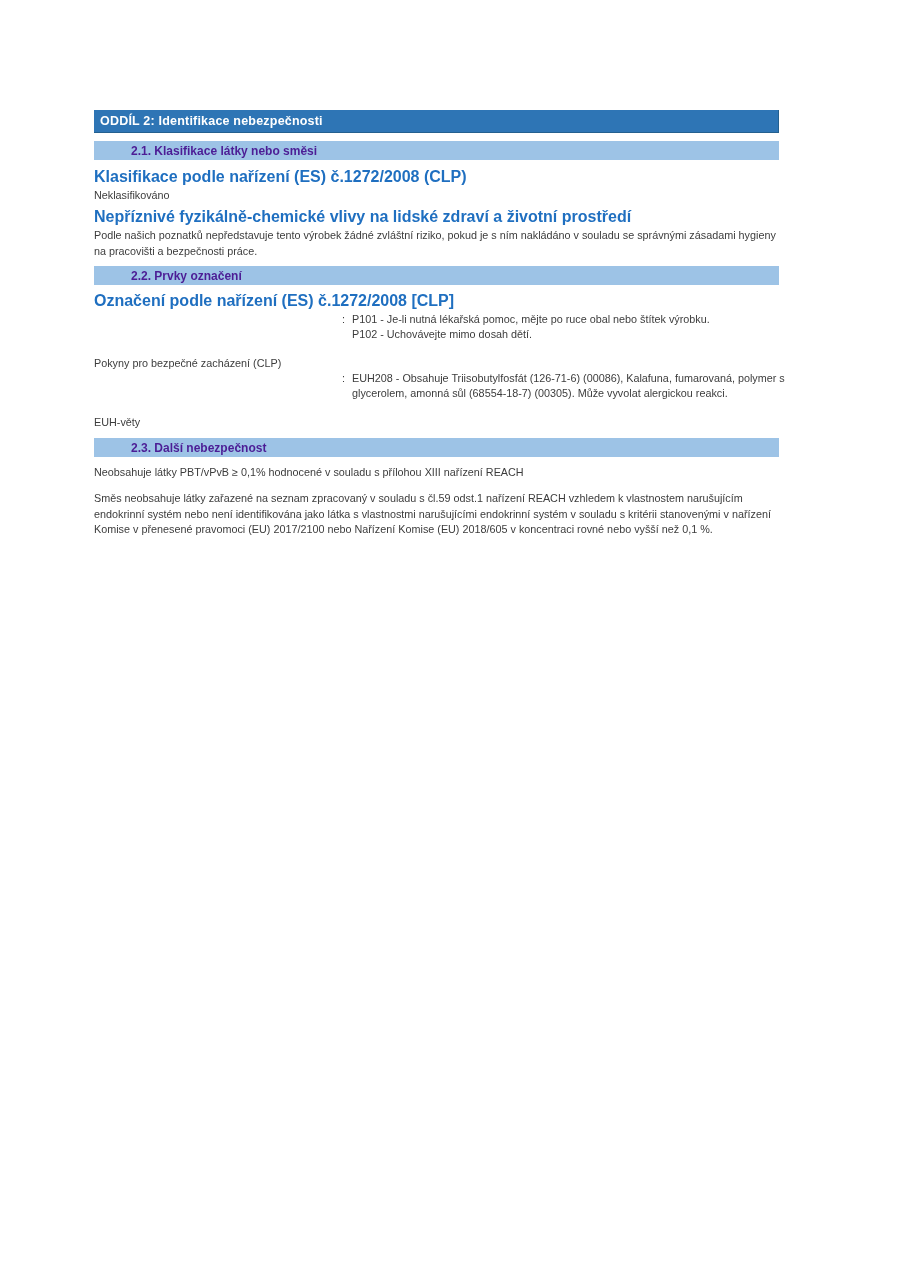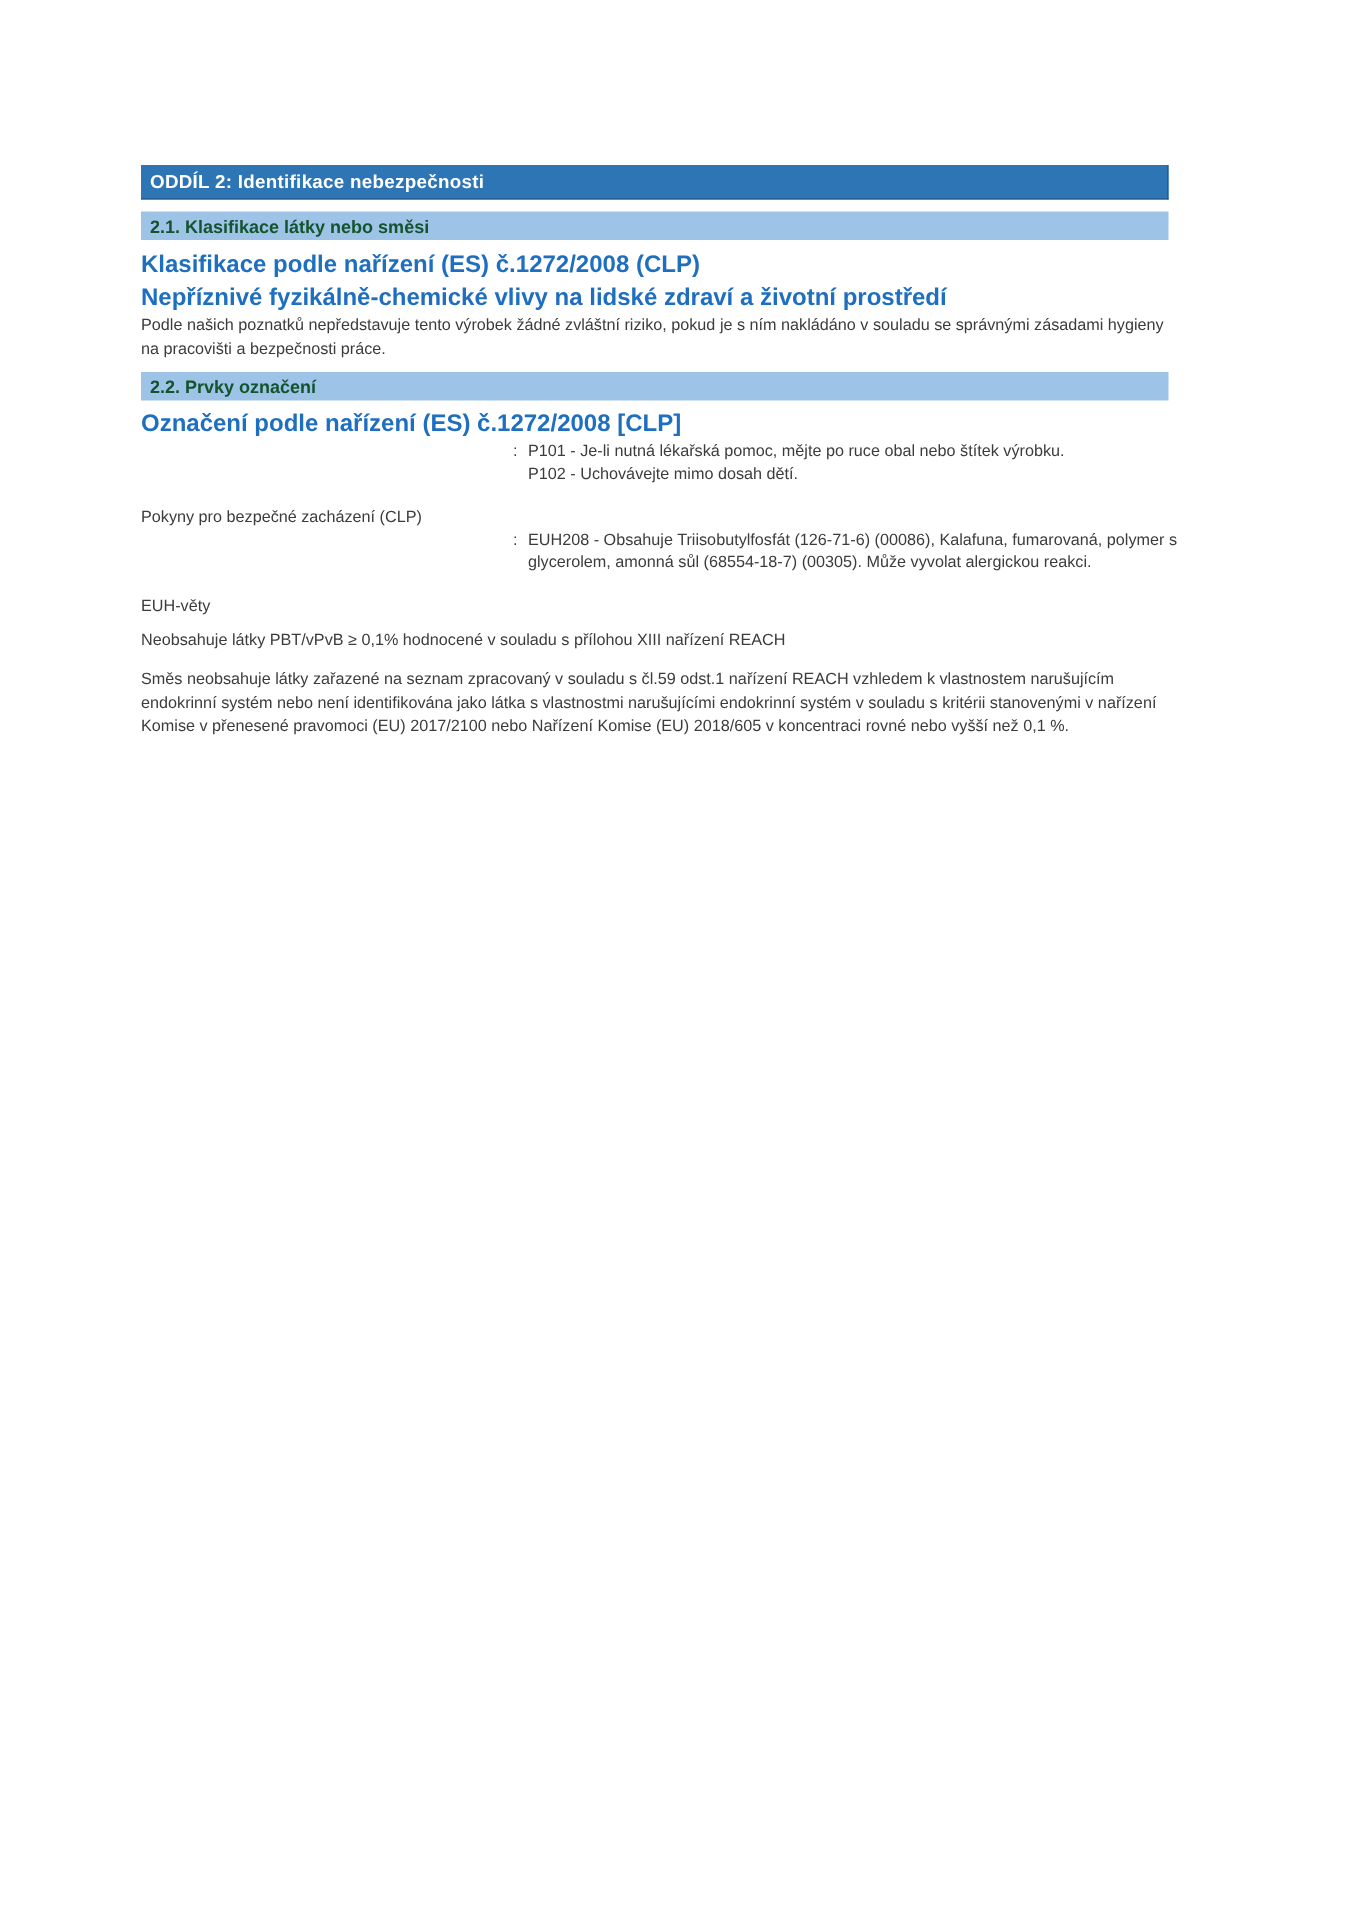--- a/index.html
+++ b/index.html
@@ -39,23 +39,24 @@
   }
   .sub-bar {
     height: 19px;
     background: #9dc3e6;
     box-sizing: border-box;
     display: flex;
     align-items: center;
     padding-left: 6px;
   }
   .sub-bar .t {
-    color: #14532d;
+    color: #4c1d95;
     font-size: 12px;
     font-weight: bold;
+    margin-left: 31px;
   }
   .blue-heading {
     color: #1f6fc0;
     font-size: 16px;
     font-weight: bold;
     line-height: 14px;
   }
   .body-line {
     font-size: 10.8px;
     line-height: 14px;
@@ -89,20 +90,21 @@
 
   <div class="section-bar">
     <span class="t">ODDÍL 2: Identifikace nebezpečnosti</span>
   </div>
 
   <div class="sub-bar mt8">
     <span class="t">2.1. Klasifikace látky nebo směsi</span>
   </div>
 
   <div class="blue-heading mt10">Klasifikace podle nařízení (ES) č.1272/2008 (CLP)</div>
+  <div class="body-line mt4">Neklasifikováno</div>
 
   <div class="blue-heading mt8">Nepříznivé fyzikálně-chemické vlivy na lidské zdraví a životní prostředí</div>
   <div class="para mt4">Podle našich poznatků nepředstavuje tento výrobek žádné zvláštní riziko, pokud je s ním nakládáno v souladu se správnými zásadami hygieny na pracovišti a bezpečnosti práce.</div>
 
   <div class="sub-bar mt7">
     <span class="t">2.2. Prvky označení</span>
   </div>
 
   <div class="blue-heading mt9">Označení podle nařízení (ES) č.1272/2008 [CLP]</div>
 
@@ -117,17 +119,20 @@
     </div>
     <div class="kv-row">
       <div class="kv-label">EUH-věty</div>
       <div class="kv-colon">:</div>
       <div class="kv-value">
         <div>EUH208 - Obsahuje Triisobutylfosfát (126-71-6) (00086), Kalafuna, fumarovaná, polymer s glycerolem, amonná sůl (68554-18-7) (00305). Může vyvolat alergickou reakci.</div>
       </div>
     </div>
   </div>
 
+  <div class="sub-bar mt8">
+    <span class="t">2.3. Další nebezpečnost</span>
+  </div>
 
   <div class="body-line mt8">Neobsahuje látky PBT/vPvB ≥ 0,1% hodnocené v souladu s přílohou XIII nařízení REACH</div>
   <div class="para mt12">Směs neobsahuje látky zařazené na seznam zpracovaný v souladu s čl.59 odst.1 nařízení REACH vzhledem k vlastnostem narušujícím endokrinní systém nebo není identifikována jako látka s vlastnostmi narušujícími endokrinní systém v souladu s kritérii stanovenými v nařízení Komise v přenesené pravomoci (EU) 2017/2100 nebo Nařízení Komise (EU) 2018/605 v koncentraci rovné nebo vyšší než 0,1 %.</div>
 
 </div>
 
 </body></html>

